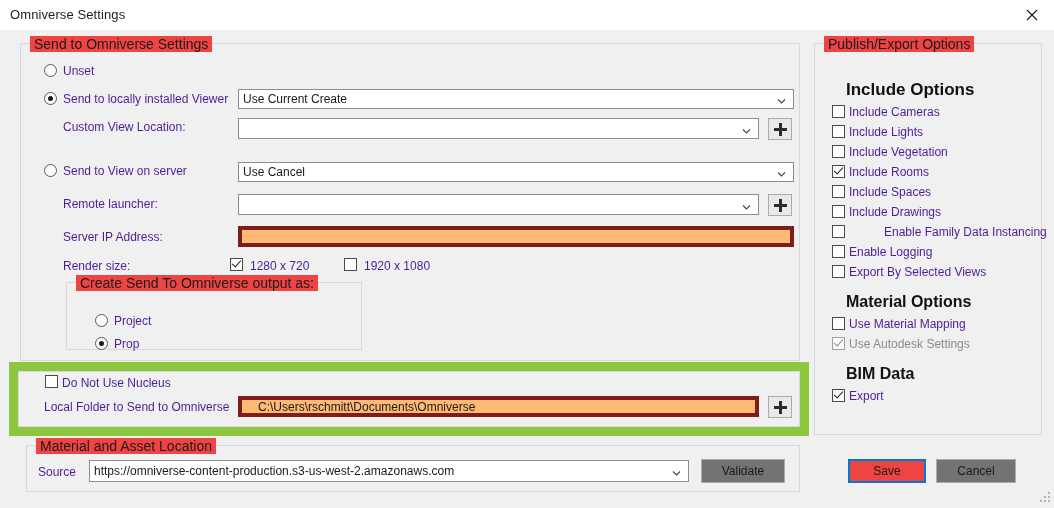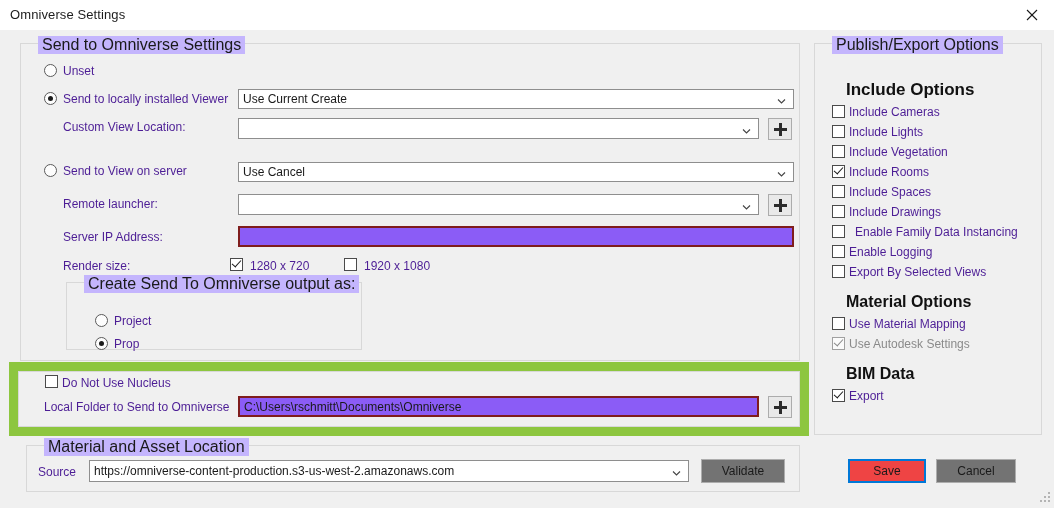--- a/index.html
+++ b/index.html
@@ -43,26 +43,25 @@
 
   
   .groupbox {
     position: absolute;
     border: 1px solid #d8d8d8;
     background: transparent;
   }
   .groupbox > .gb-title {
     position: absolute;
     top: -8px; left: 9px;
-    background: #c4b5fd;
+    background: #ef4444;
     padding: 0 4px;
-    font-size: 16px;
-    color: #1a1a1a;
-    white-space: nowrap;
-    margin-left: 8px;
+    font-size: 14px;
+    color: #1a1a1a;
+    white-space: nowrap;
   }
 
   .lbl {
     position: absolute;
     font-size: 12px;
     color: #4c1d95;
     white-space: nowrap;
     line-height: 14px;
   }
 
@@ -96,28 +95,28 @@
     border: solid #1b1b1b;
     border-width: 0 1.6px 1.6px 0;
     transform: rotate(42deg);
   }
   .checkbox.disabled { border-color: #a0a0a0; background: #fbfbfb; }
   .checkbox.disabled.checked::after { border-color: #8a8a8a; }
   .lbl.disabled { color: #8a8a8a; }
 
   .textbox {
     position: absolute;
-    background: #8b5cf6;
-    border: 2px solid #7f1d1d;
+    background: #fdba74;
+    border: 4px solid #7f1d1d;
     font-size: 12px;
     color: #1a1a1a;
     line-height: 1;
     display: flex;
     align-items: center;
-    padding-left: 4px;
+    padding-left: 16px;
     overflow: hidden;
     white-space: nowrap;
   }
   .combo {
     position: absolute;
     background: #ffffff;
     border: 1px solid #8e8e8e;
     font-size: 12px;
     color: #1a1a1a;
     display: flex;
@@ -333,21 +332,21 @@
   <div class="checkbox checked" style="left:832px; top:165px;"></div>
   <div class="lbl" style="left:849px; top:165px;">Include Rooms</div>
 
   <div class="checkbox" style="left:832px; top:185px;"></div>
   <div class="lbl" style="left:849px; top:185px;">Include Spaces</div>
 
   <div class="checkbox" style="left:832px; top:205px;"></div>
   <div class="lbl" style="left:849px; top:205px;">Include Drawings</div>
 
   <div class="checkbox" style="left:832px; top:225px;"></div>
-  <div class="lbl" style="left:855px; top:225px;">Enable Family Data Instancing</div>
+  <div class="lbl" style="left:884px; top:225px;">Enable Family Data Instancing</div>
 
   <div class="checkbox" style="left:832px; top:245px;"></div>
   <div class="lbl" style="left:849px; top:245px;">Enable Logging</div>
 
   <div class="checkbox" style="left:832px; top:265px;"></div>
   <div class="lbl" style="left:849px; top:265px;">Export By Selected Views</div>
 
   <div class="head" style="left:830px; top:293px; font-size:16px;">Material Options</div>
 
   <div class="checkbox" style="left:832px; top:317px;"></div>

